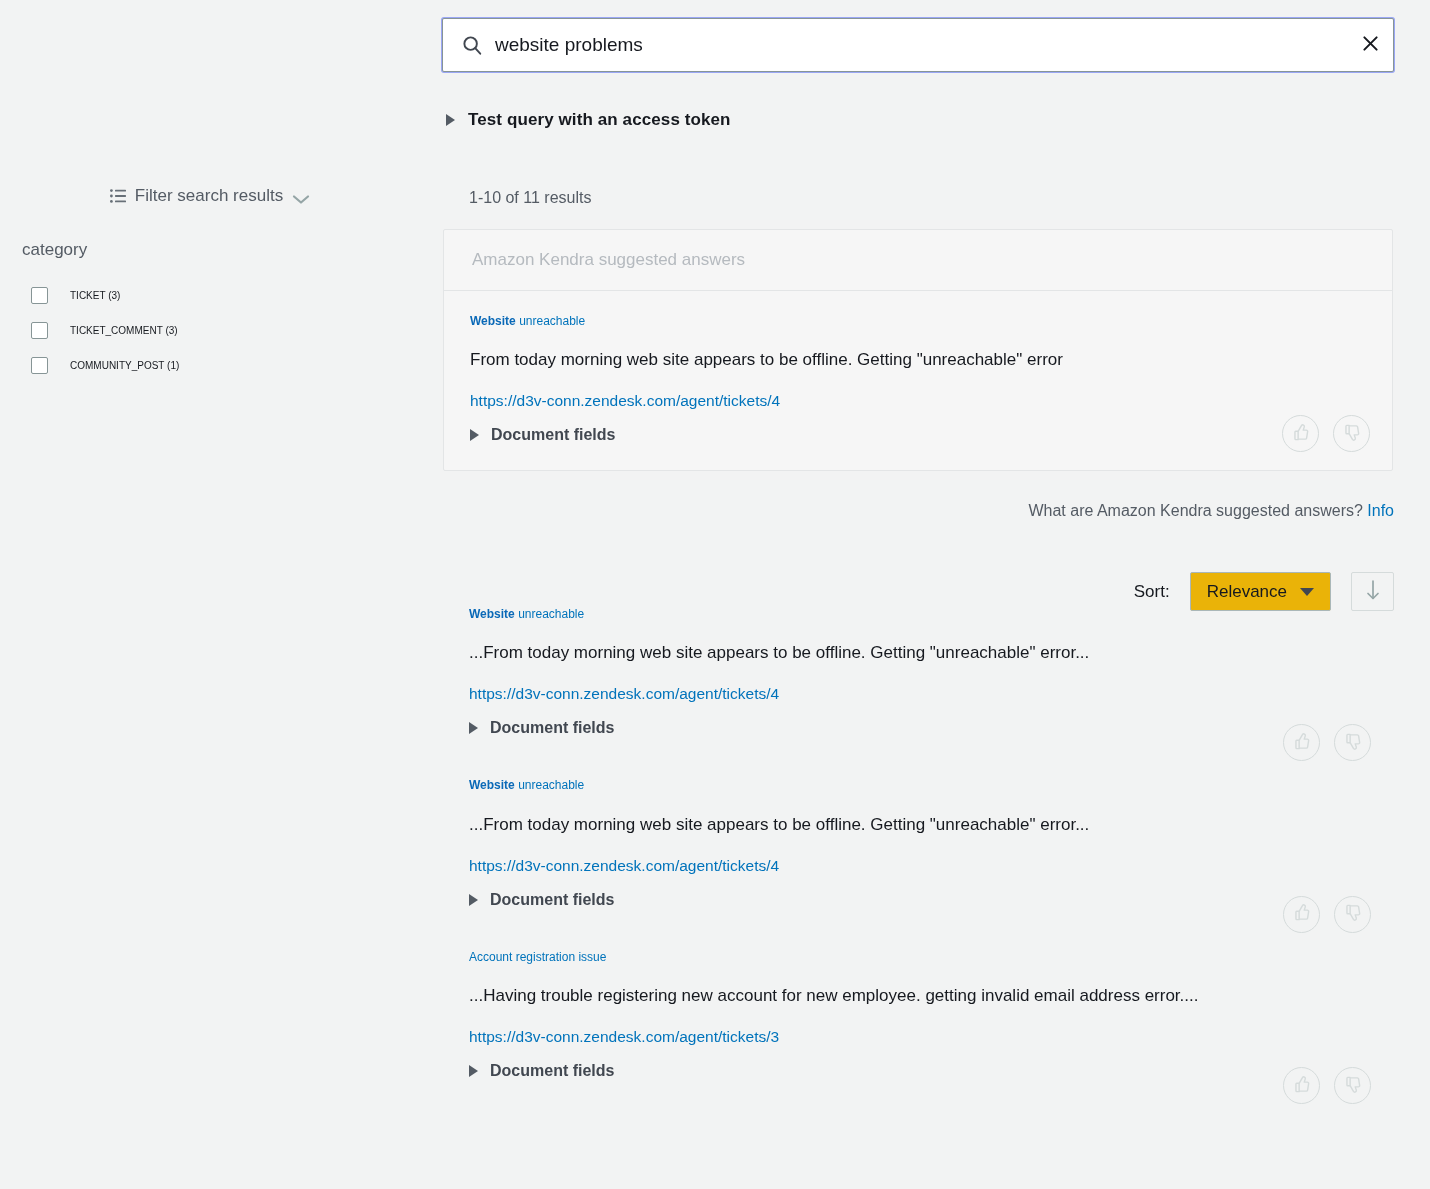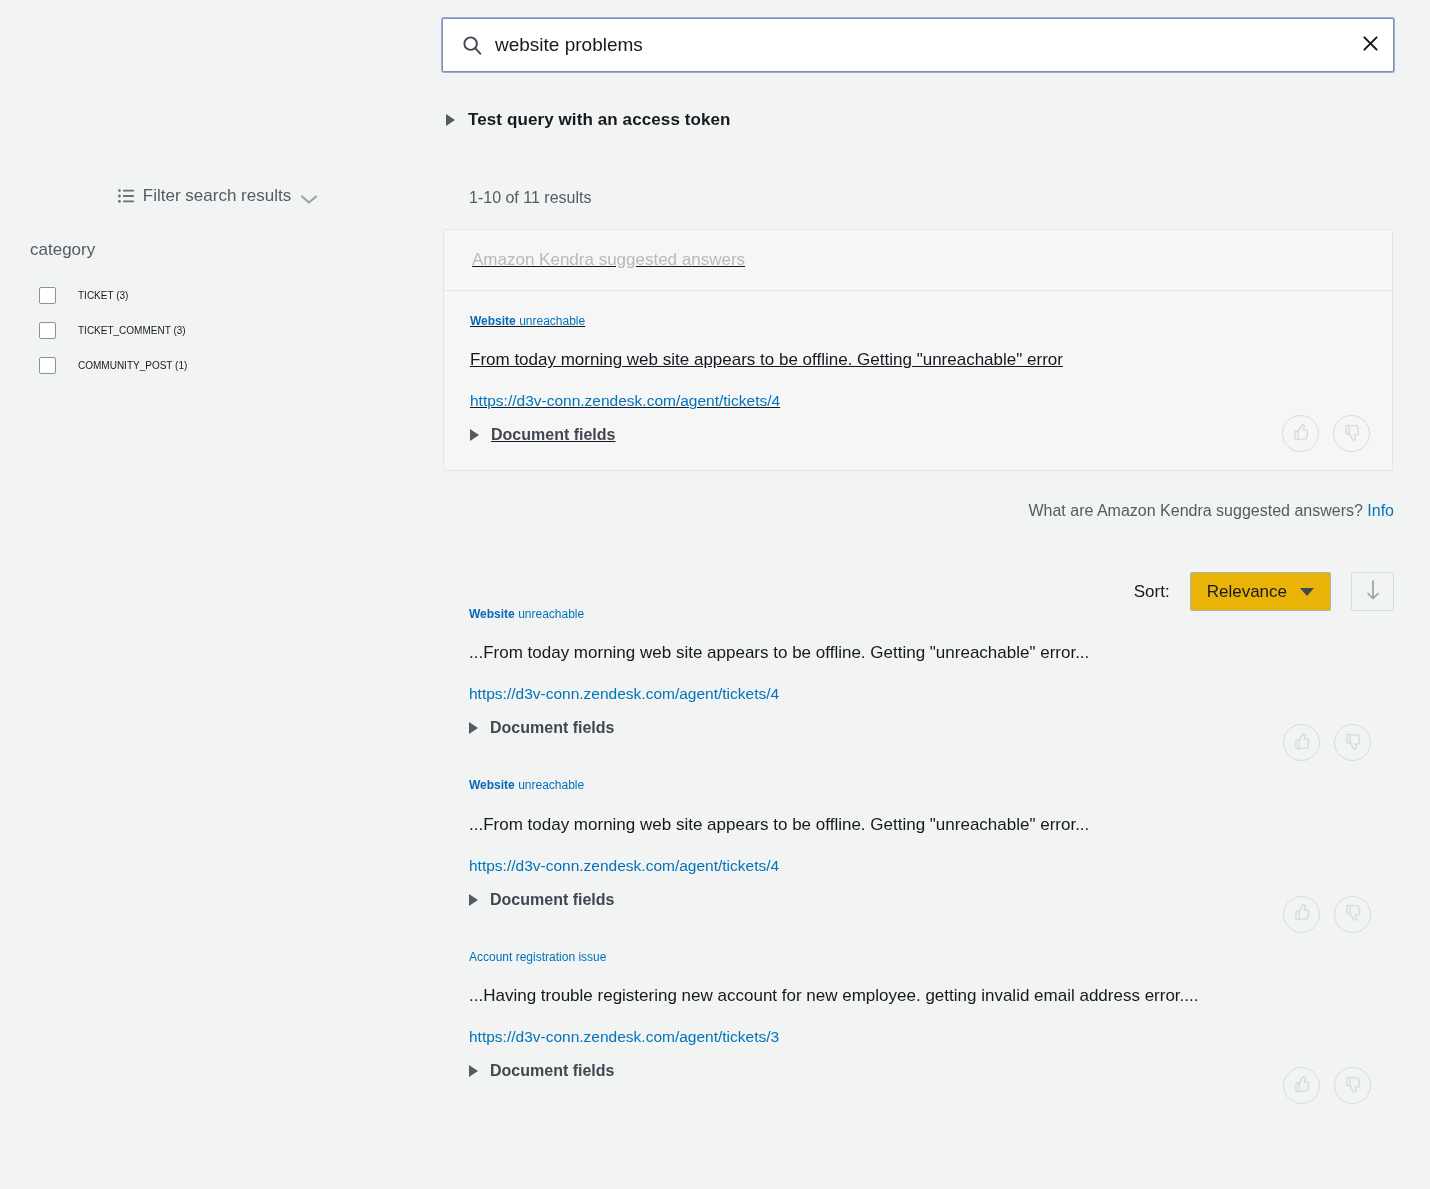--- a/index.html
+++ b/index.html
@@ -91,21 +91,21 @@
     position: absolute;
     left: 469px;
     top: 189px;
     font-size: 16px;
     color: #545b64;
   }
 
   
   .sidebar {
     position: absolute;
-    left: 8px;
+    left: 0;
     top: 186px;
     width: 420px;
   }
   .filter-header {
     display: flex;
     align-items: center;
     justify-content: center;
     gap: 9px;
     cursor: pointer;
   }
@@ -146,21 +146,20 @@
   
   .sugg-card {
     position: absolute;
     left: 443px;
     top: 229px;
     width: 950px;
     background: #f6f6f6;
     border: 1px solid #e3e5e6;
     border-radius: 2px;
     box-sizing: border-box;
-    text-decoration: underline;
   }
   .sugg-head {
     height: 60px;
     display: flex;
     align-items: center;
     padding-left: 28px;
     border-bottom: 1px solid #e3e5e6;
     font-size: 17px;
     color: #b5babf;
   }

